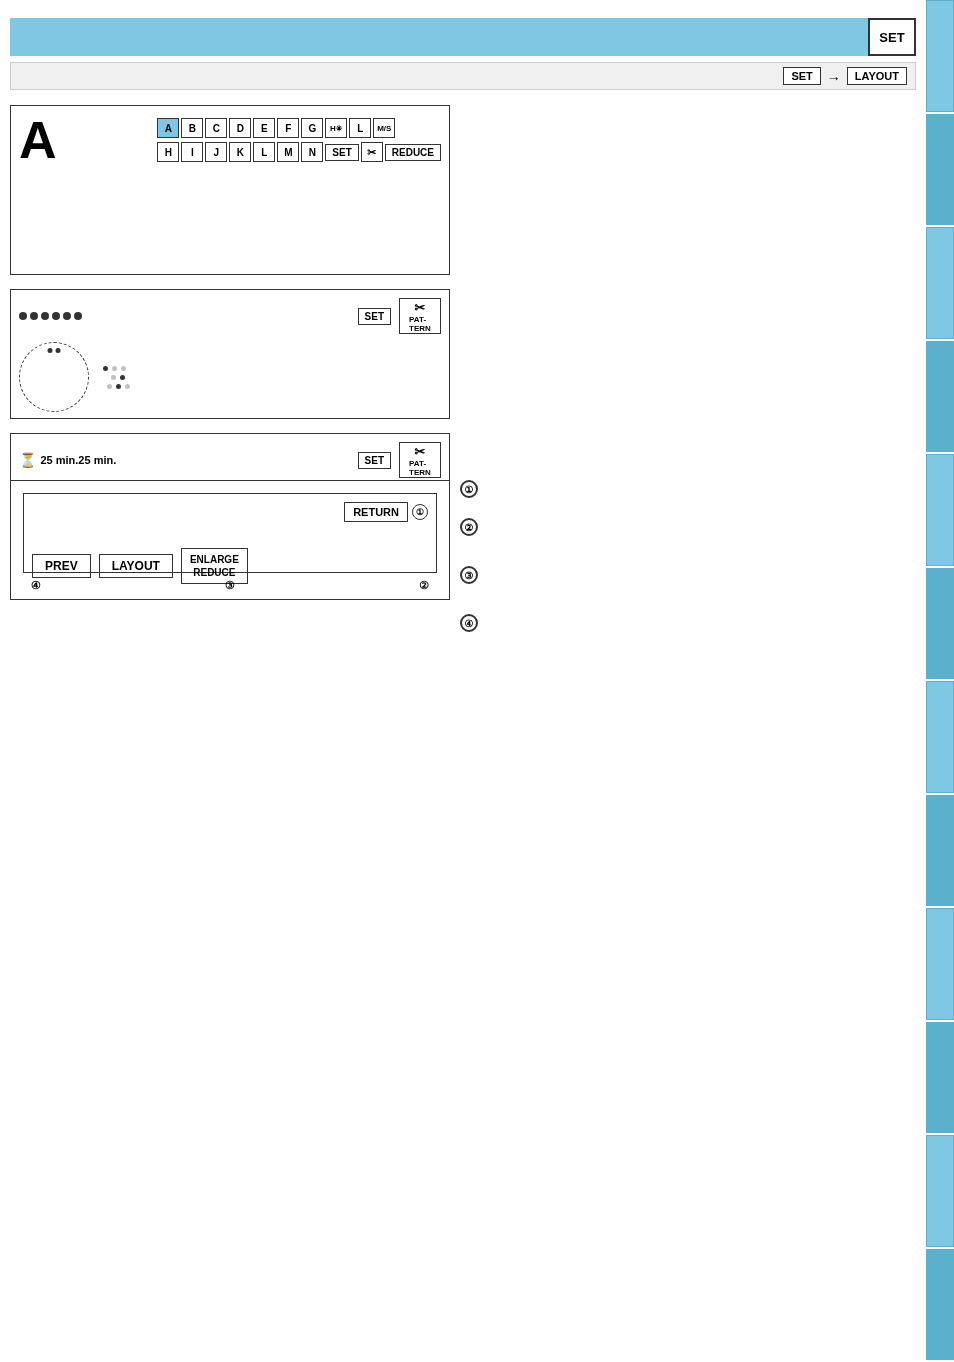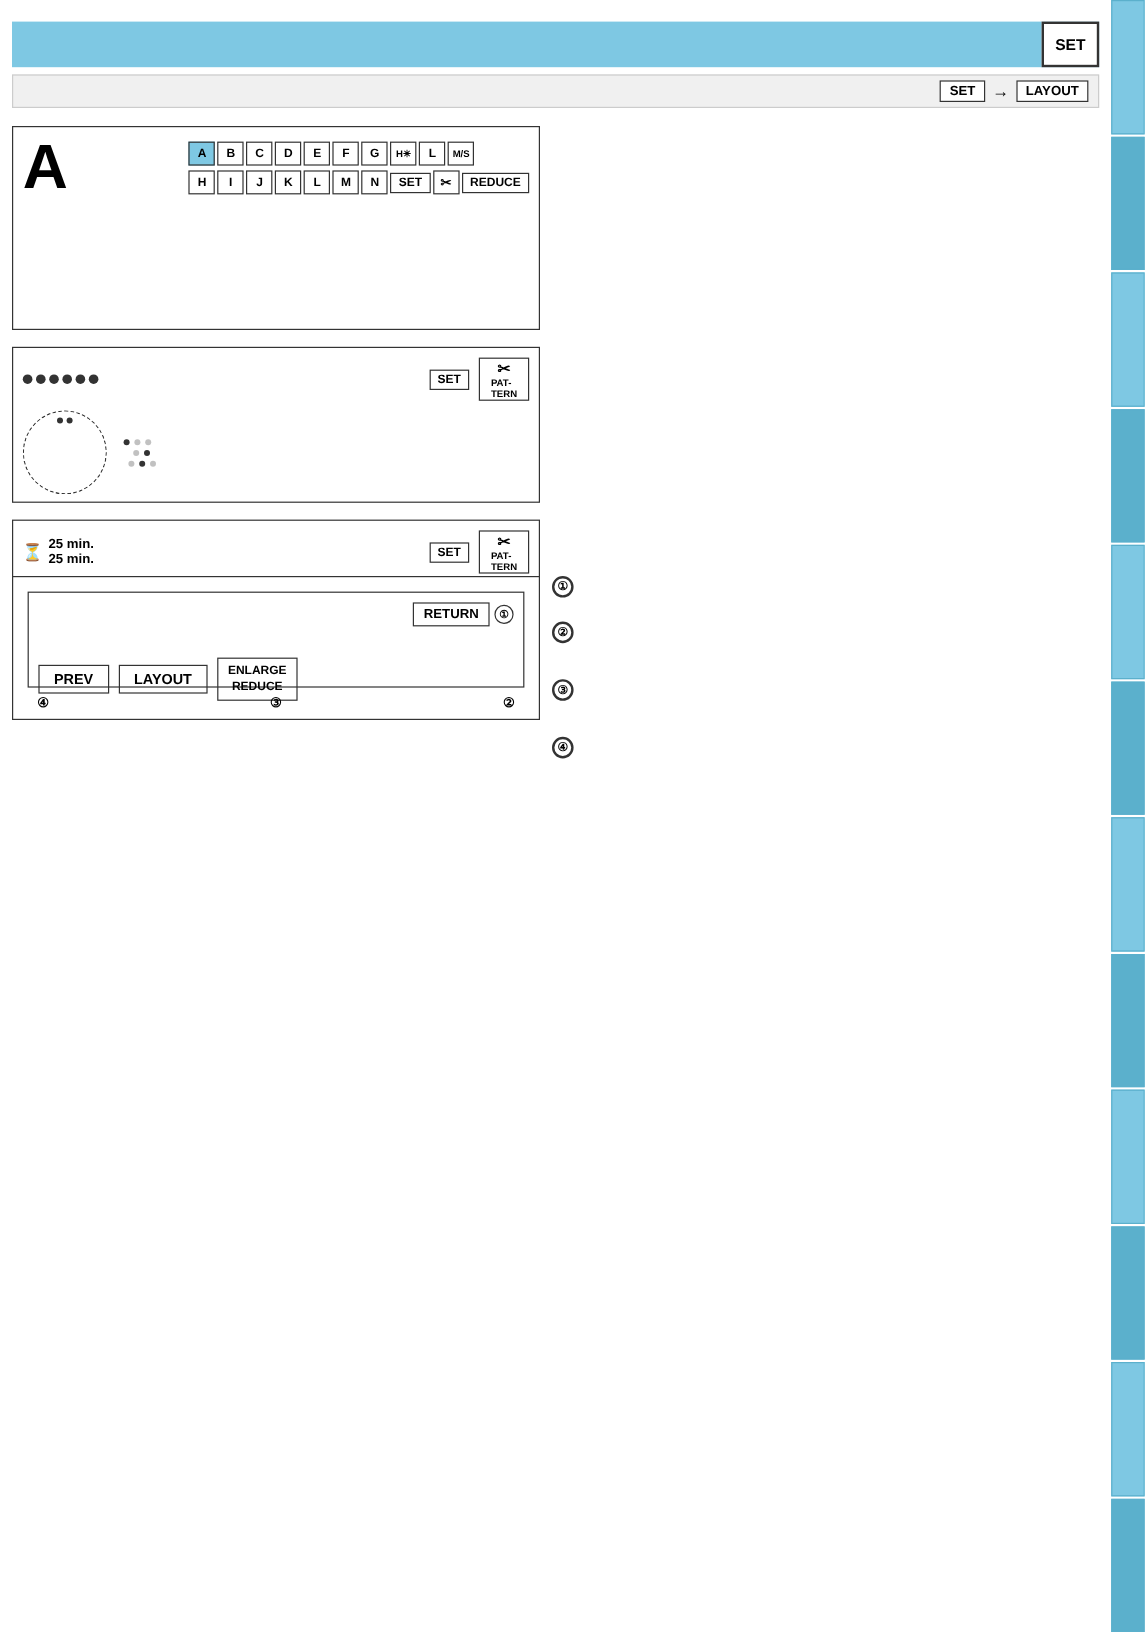--- a/index.html
+++ b/index.html
@@ -224,21 +224,21 @@
       height: 160px;
     }
     .panel3-top {
       display: flex;
       align-items: center;
       gap: 10px;
       margin-bottom: 8px;
     }
     .time-display {
       display: flex;
-      flex-direction: column;
+      flex-direction: row;
       font-size: 11px;
       font-weight: bold;
     }
     .panel3-bottom {
       display: flex;
       gap: 8px;
     }
     .big-letter-b {
       font-size: 56px;
       font-weight: bold;

